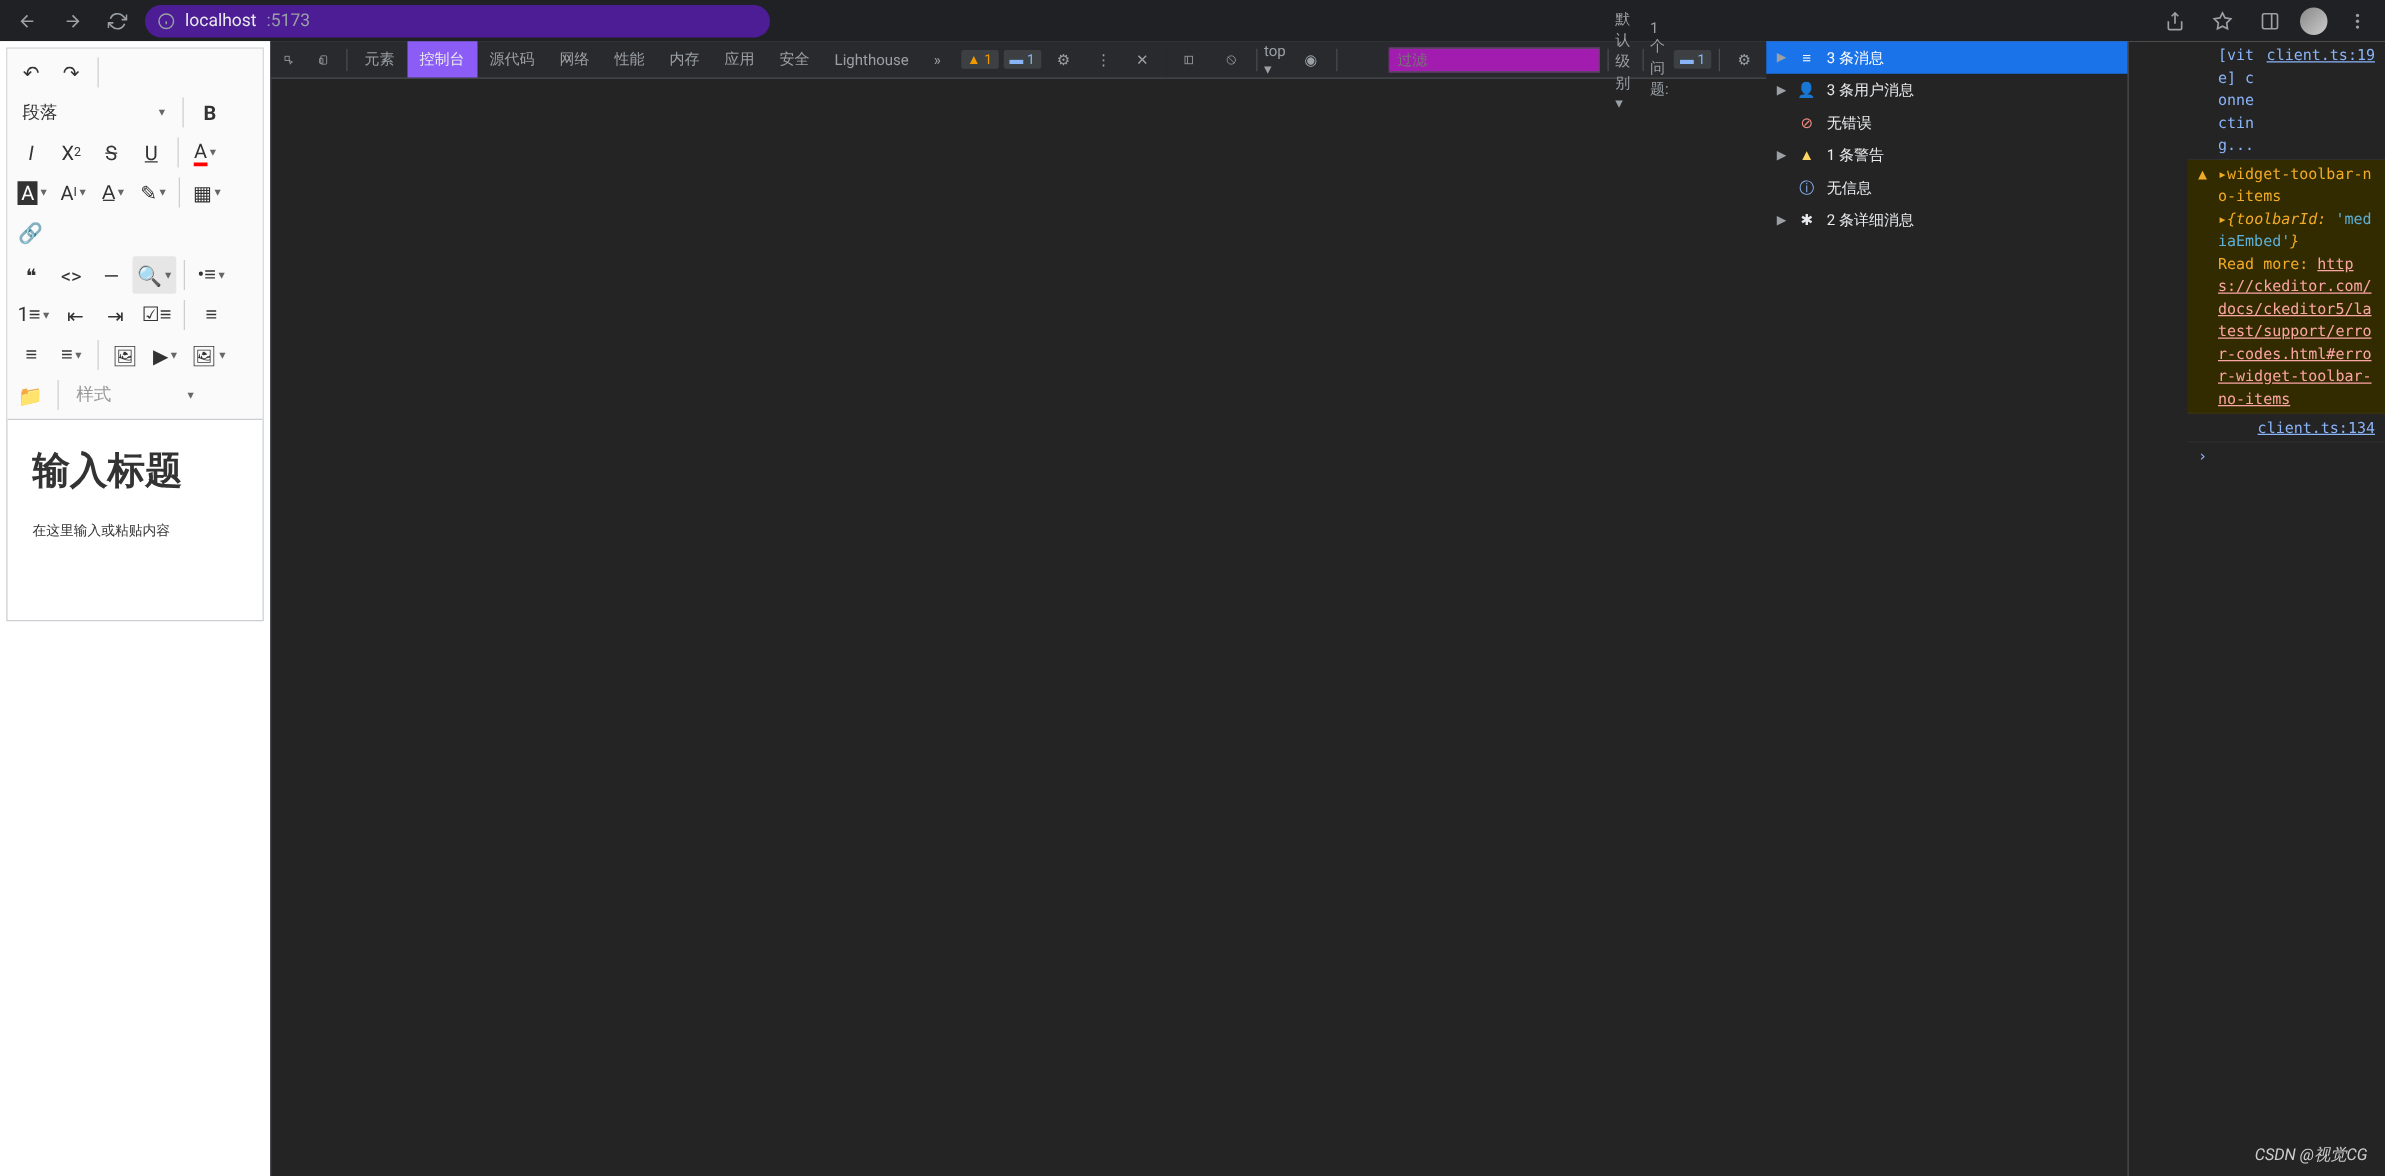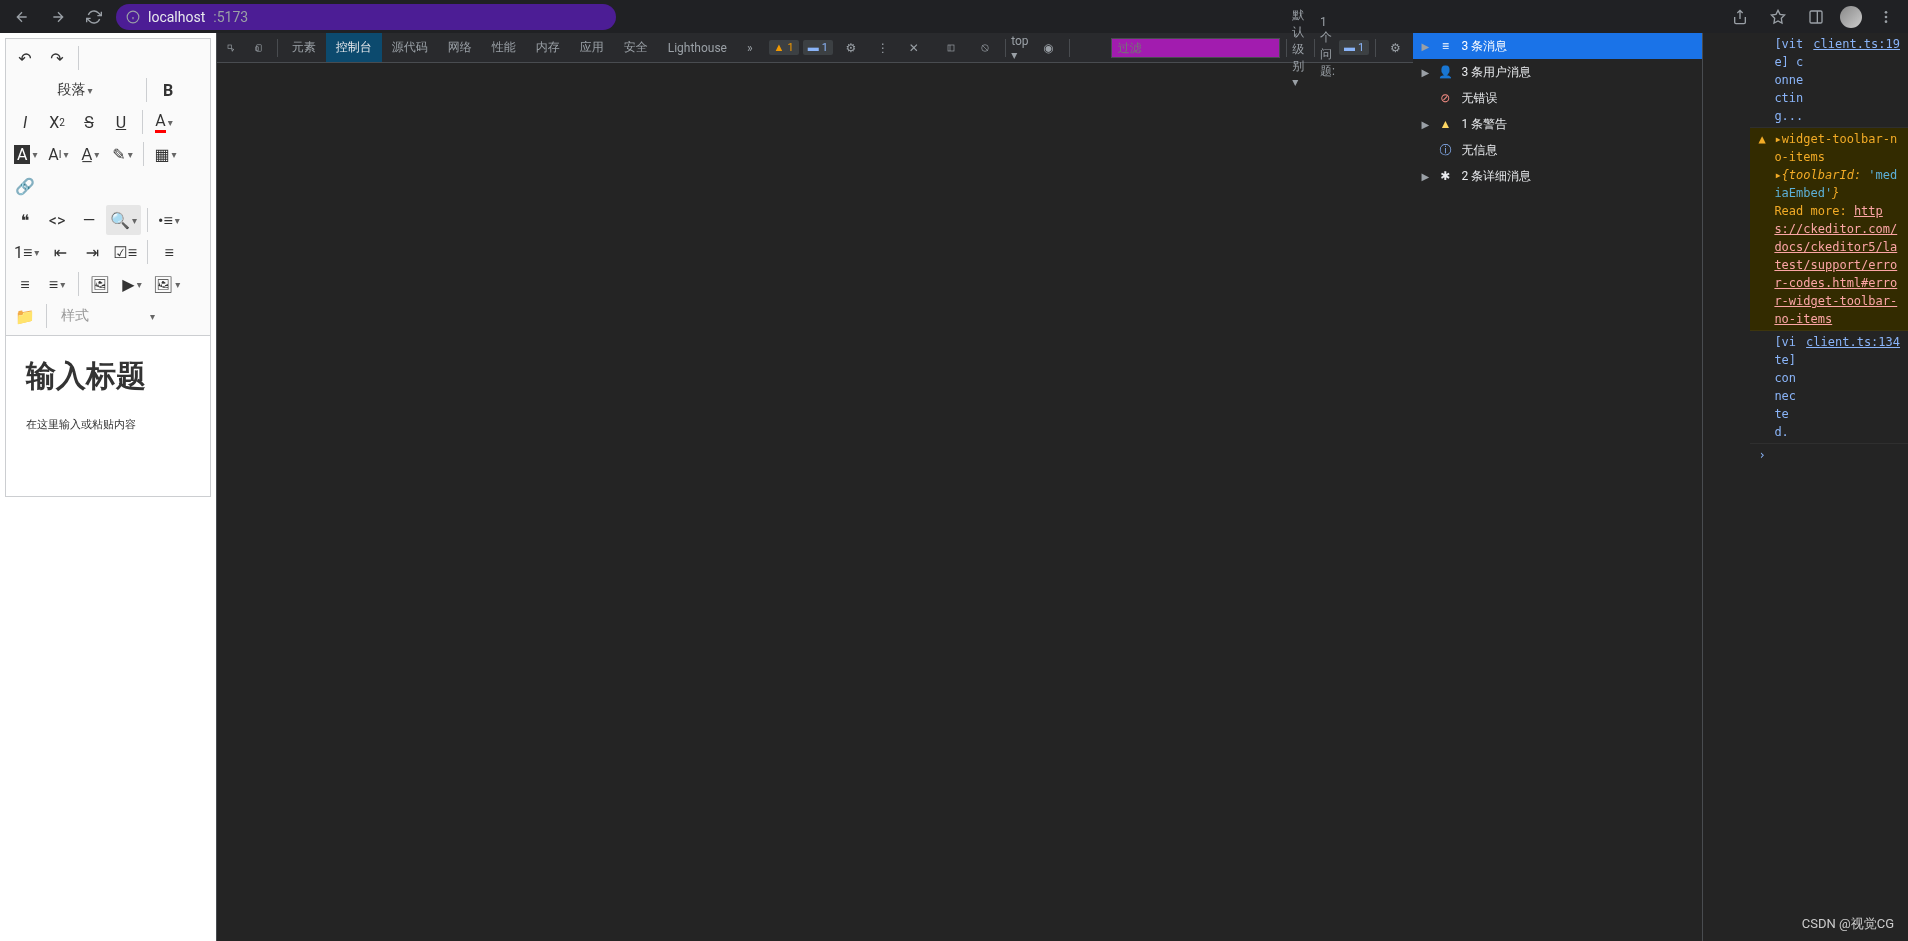--- a/index.html
+++ b/index.html
@@ -14,30 +14,30 @@
 
 .main-area { display: flex; height: calc(100% - 33px); }
 .page-pane { width: 785px; background: #fff; padding: 5px; }
 .devtools-pane { flex: 1; background: #242424; color: #e8eaed; display: flex; border-left: 1px solid #494c50; }
 
 .editor { border: 1px solid #ccced1; background: #fff; }
 .toolbar { display: flex; flex-wrap: wrap; align-items: center; padding: 4px; border-bottom: 1px solid #ccced1; gap: 2px; background: #fafafa; }
 .tb-btn { height: 30px; min-width: 30px; display: inline-flex; align-items: center; justify-content: center; cursor: pointer; border-radius: 2px; color: #333; font-size: 16px; padding: 0 4px; }
 .tb-btn.active { background: #e6e6e6; }
 .tb-sep { width: 1px; height: 24px; background: #ccced1; margin: 0 4px; }
-.heading-select { width: 130px; padding: 0 8px; font-size: 14px; }
+.heading-select { width: 130px; padding: 0 8px; font-size: 14px; justify-content: space-between; }
 .style-select { width: 110px; padding: 0 8px; font-size: 14px; color: #999; justify-content: space-between; }
 .drop-arrow { font-size: 10px; color: #666; margin-left: 2px; }
 .editor-content { padding: 20px; min-height: 160px; }
 .editor-title { font-size: 30px; font-weight: bold; color: #333; margin-bottom: 20px; }
 .editor-body { font-size: 11px; color: #333; }
 
 .dt-tabs { height: 30px; background: #292a2d; border-bottom: 1px solid #494c50; display: flex; align-items: center; font-size: 12px; color: #9aa0a6; }
 .dt-tab { padding: 0 10px; height: 100%; display: flex; align-items: center; cursor: pointer; white-space: nowrap; }
-.dt-tab.active { background: #0c4a6e; color: #e8eaed; }
+.dt-tab.active { background: #8b5cf6; color: #e8eaed; }
 .dt-tab-icon { width: 28px; justify-content: center; }
 .dt-badges { margin-left: auto; display: flex; align-items: center; gap: 4px; padding: 0 6px; }
 .badge { display: inline-flex; align-items: center; gap: 3px; background: #3c4043; border-radius: 2px; padding: 1px 5px; font-size: 11px; }
 .badge.warn { color: #f29900; }
 .badge.info { color: #8ab4f8; }
 .dt-close { padding: 0 8px; cursor: pointer; }
 
 .dt-filter { height: 30px; background: #292a2d; border-bottom: 1px solid #494c50; display: flex; align-items: center; font-size: 12px; color: #9aa0a6; padding: 0 4px; gap: 6px; }
 .dt-filter-input { flex: 1; background: #a21caf; border: 1px solid #494c50; color: #e8eaed; padding: 2px 6px; font-size: 12px; height: 20px; margin-left: 36px; }
 .dt-filter-sep { width: 1px; height: 18px; background: #494c50; }
@@ -54,21 +54,21 @@
 .log-row.blue .log-msg { color: #8ab4f8; }
 .log-row.warn { background: #332b00; color: #f2ab26; }
 .log-source { margin-left: auto; color: #8ab4f8; text-decoration: underline; padding-left: 10px; white-space: nowrap; text-align: right; }
 .log-icon { width: 16px; flex-shrink: 0; }
 .log-msg { flex: 1; word-break: break-all; }
 .warn-link { color: #fca5a5; text-decoration: underline; }
 .warn-obj .key { font-style: italic; }
 .warn-obj .val { color: #5db0d7; }
 .prompt { color: #8ab4f8; padding: 4px 8px; }
 
-.watermark { position: fixed; bottom: 8px; right: 14px; color: #ccc; font-size: 13px; }
+.watermark { position: fixed; bottom: 8px; right: 14px; color: #ccc; font-size: 13px; font-style: italic; }
 svg { display: block; }
 </style>
 </head>
 <body>
 
 <div class="browser-bar">
   <div class="nav-btn">
       <svg width="16" height="16" viewBox="0 0 24 24" fill="none" stroke="currentColor" stroke-width="2">
         <path d="M19 12H5M12 19l-7-7 7-7"></path>
       </svg>
@@ -300,21 +300,20 @@
         <div class="log-row warn">
           <span class="log-icon">▲</span>
           <div class="log-msg">
             <div>▸<span>widget-toolbar-no-items</span></div>
             <div class="warn-obj">▸<i>{</i><span class="key">toolbarId:</span> <span class="val">'mediaEmbed'</span><i>}</i></div>
             <div><span>Read more:</span> <a class="warn-link">https://ckeditor.com/docs/ckeditor5/latest/support/error-codes.html#error-widget-toolbar-no-items</a></div>
           </div>
         </div>
         <div class="log-row blue">
           <span class="log-icon"></span>
-          <span class="log-msg">[vite] connected.</span>
           <span class="log-source">client.ts:134</span>
         </div>
         <div class="prompt">›</div>
       </div>
     </div>
   </div>
 </div>
 
 <div class="watermark">CSDN @视觉CG</div>
 

